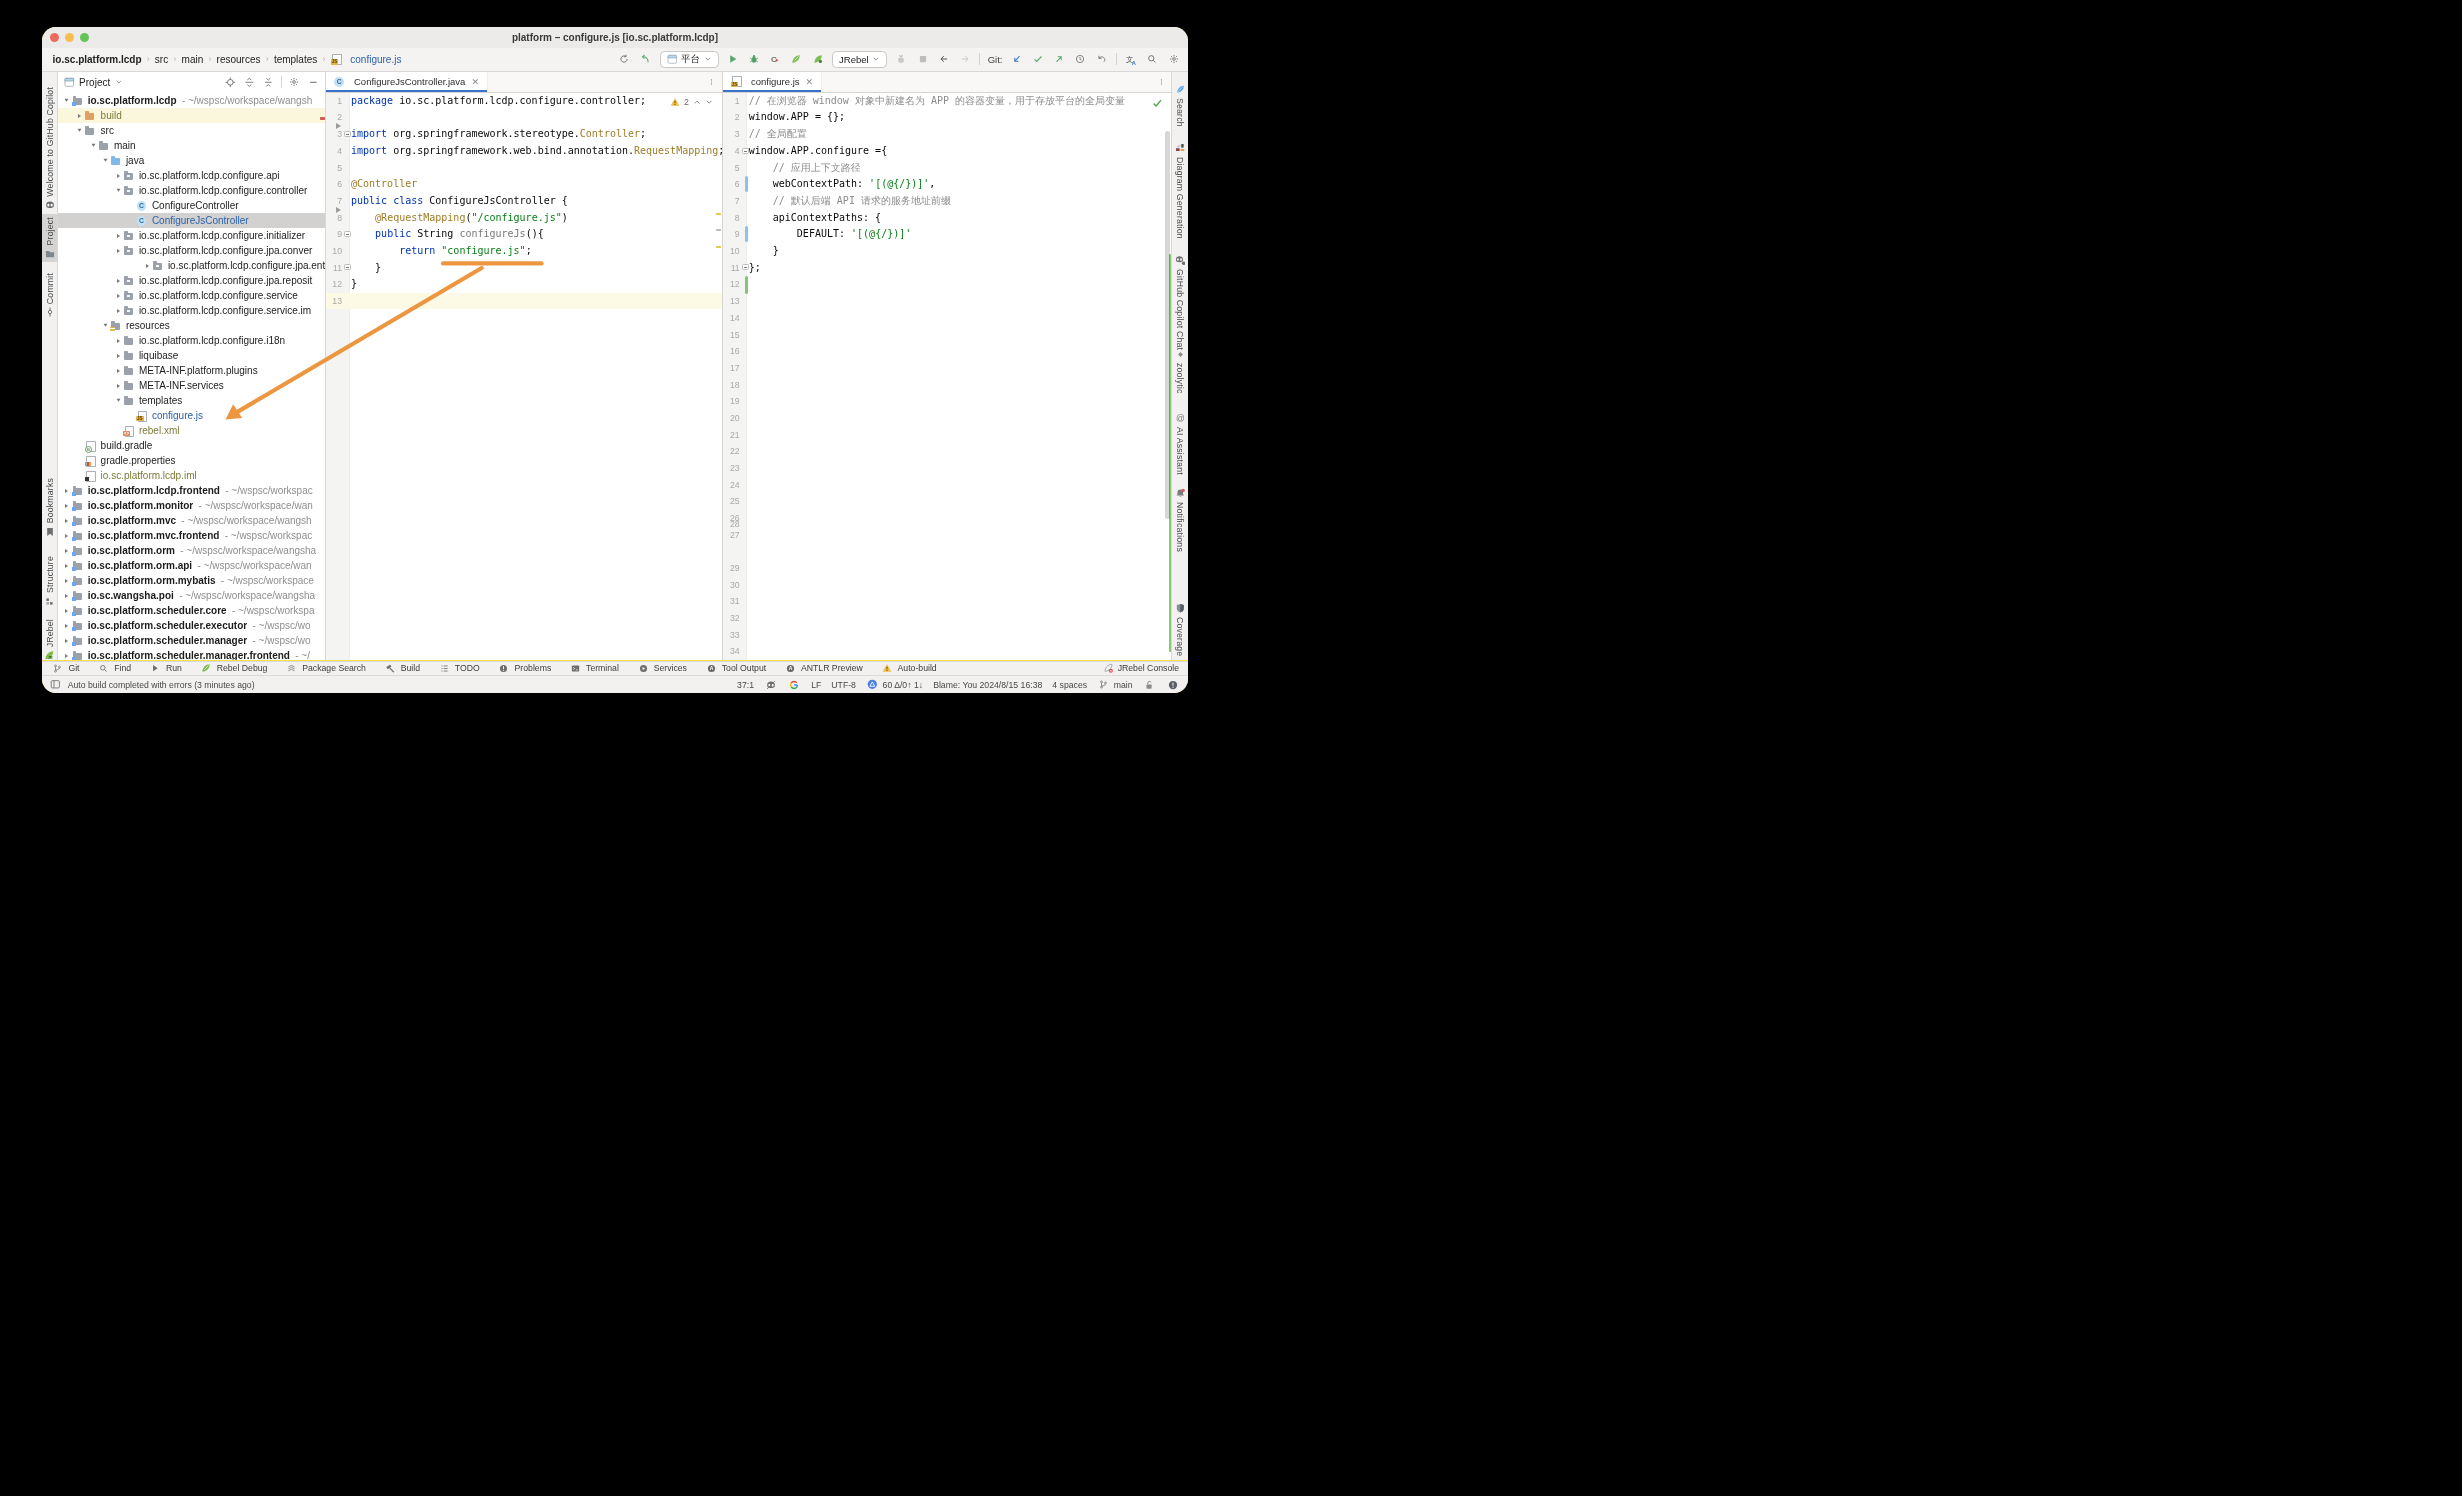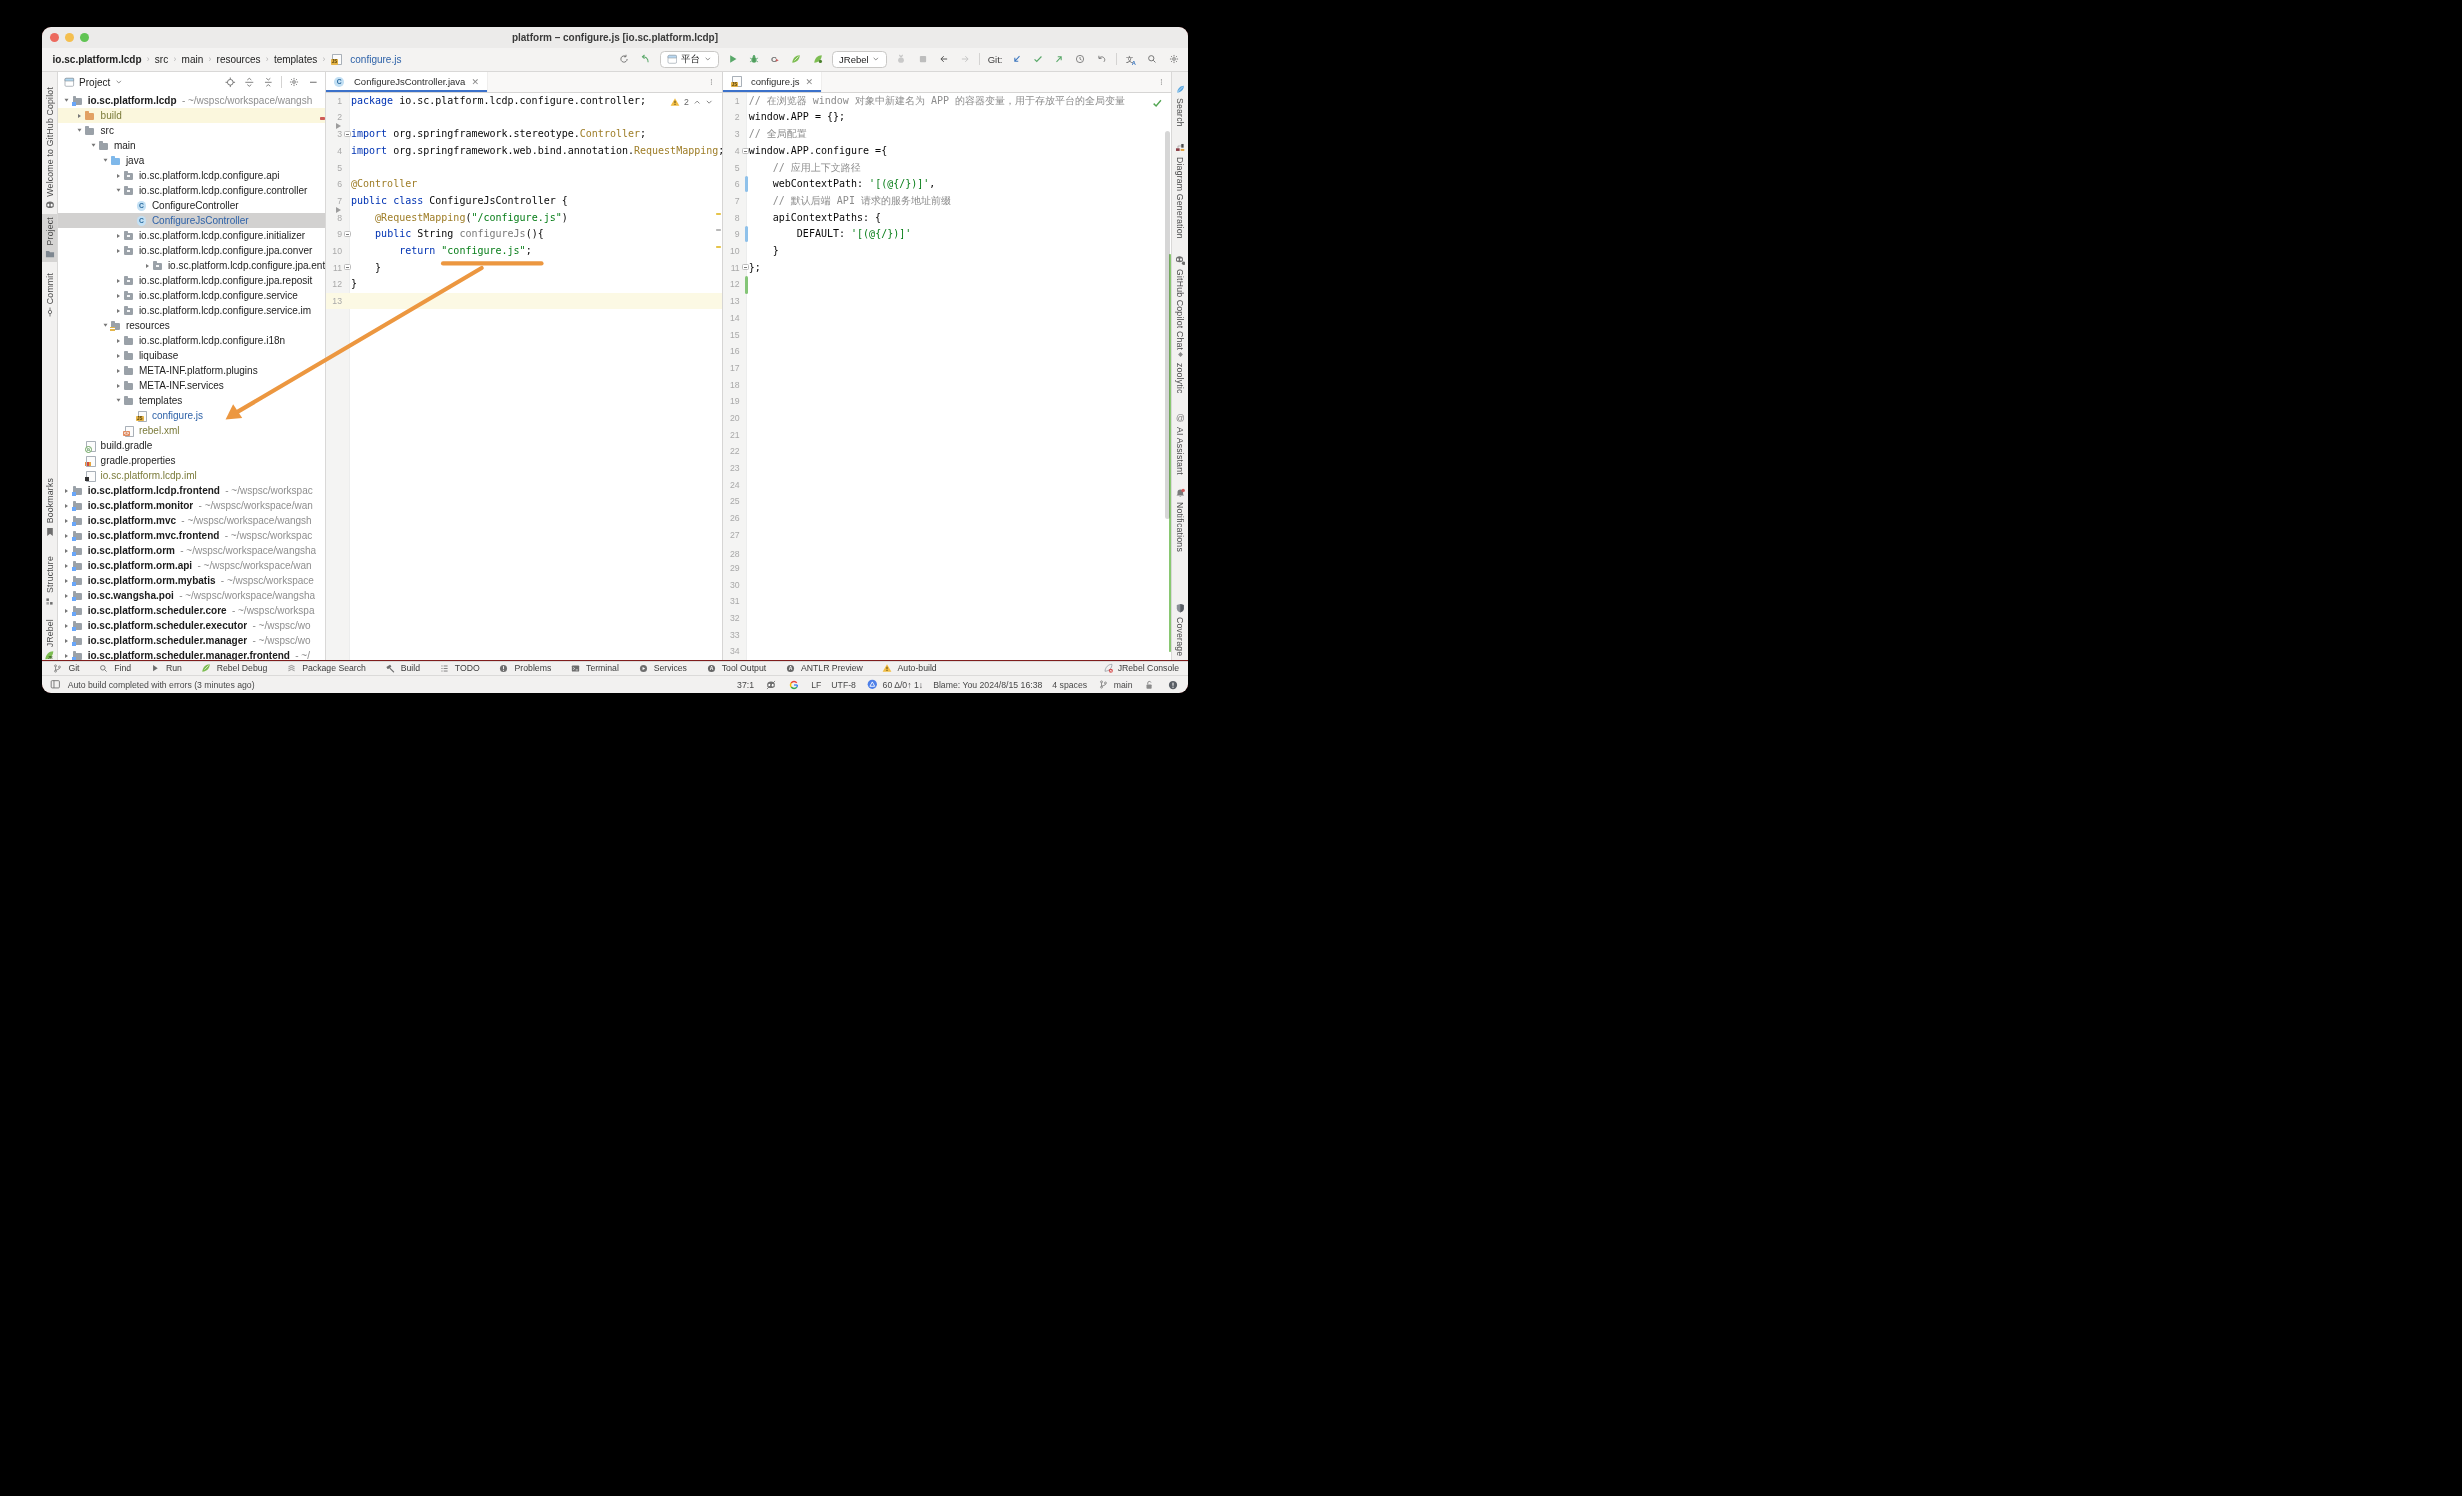--- a/index.html
+++ b/index.html
@@ -1,17 +1,17 @@
 <!DOCTYPE html>
 <html style="font-size:12px"><head>
 <meta charset="utf-8">
 <style>
   *{box-sizing:border-box;margin:0;padding:0}
   html,body{width:1231px;height:748px;background:#000;font-family:"Liberation Sans",sans-serif;overflow:hidden}
-  #win{position:absolute;left:42px;top:27px;width:1146px;height:666px;background:#7f1d1d;border-radius:9px;overflow:hidden;box-shadow:0 18px 53px rgba(0,0,0,.6)}
+  #win{position:absolute;left:42px;top:27px;width:1146px;height:666px;background:#fde047;border-radius:14px;overflow:hidden;box-shadow:0 18px 53px rgba(0,0,0,.6)}
   
   .titlebar{height:21px;background:#ecebea;position:relative}
   .lights{position:absolute;left:8.3px;top:6px;display:flex;gap:6px}
   .light{width:9px;height:9px;border-radius:50%}
   .light.r{background:#ec6a5e}.light.y{background:#f4bf4f}.light.g{background:#61c454}
   .wtitle{text-align:center;line-height:21px;font-size:10px;font-weight:bold;color:#3a3a3a}
   
   .toolbar{height:23.5px;background:#f4f3f2;border-bottom:0.8px solid #d9d8d7;display:flex;align-items:center;position:relative}
   .crumbs{display:flex;align-items:center;gap:5.3px;padding-left:10.6px;font-size:10px;color:#222;white-space:nowrap}
   .crumb-sep{color:#b3b3b3;font-size:8.3px}
@@ -774,21 +774,21 @@
             <div class="cl" style="top: 284px;"><span class="ln" style="width: 16.7px;">18</span><span class="mk" style="width: 9px;"></span><span></span></div>
             <div class="cl" style="top: 300px;"><span class="ln" style="width: 16.7px;">19</span><span class="mk" style="width: 9px;"></span><span></span></div>
             <div class="cl" style="top: 317px;"><span class="ln" style="width: 16.7px;">20</span><span class="mk" style="width: 9px;"></span><span></span></div>
             <div class="cl" style="top: 334px;"><span class="ln" style="width: 16.7px;">21</span><span class="mk" style="width: 9px;"></span><span></span></div>
             <div class="cl" style="top: 350px;"><span class="ln" style="width: 16.7px;">22</span><span class="mk" style="width: 9px;"></span><span></span></div>
             <div class="cl" style="top: 367px;"><span class="ln" style="width: 16.7px;">23</span><span class="mk" style="width: 9px;"></span><span></span></div>
             <div class="cl" style="top: 384px;"><span class="ln" style="width: 16.7px;">24</span><span class="mk" style="width: 9px;"></span><span></span></div>
             <div class="cl" style="top: 400px;"><span class="ln" style="width: 16.7px;">25</span><span class="mk" style="width: 9px;"></span><span></span></div>
             <div class="cl" style="top: 417px;"><span class="ln" style="width: 16.7px;">26</span><span class="mk" style="width: 9px;"></span><span></span></div>
             <div class="cl" style="top: 434px;"><span class="ln" style="width: 16.7px;">27</span><span class="mk" style="width: 9px;"></span><span></span></div>
-            <div class="cl" style="top: 454px; align-items: flex-end;"><span class="ln" style="width: 16.7px;">28</span><span class="mk" style="width: 9px;"></span><span></span></div>
+            <div class="cl" style="top: 424px; align-items: flex-end;"><span class="ln" style="width: 16.7px;">28</span><span class="mk" style="width: 9px;"></span><span></span></div>
             <div class="cl" style="top: 467px;"><span class="ln" style="width: 16.7px;">29</span><span class="mk" style="width: 9px;"></span><span></span></div>
             <div class="cl" style="top: 484px;"><span class="ln" style="width: 16.7px;">30</span><span class="mk" style="width: 9px;"></span><span></span></div>
             <div class="cl" style="top: 500px;"><span class="ln" style="width: 16.7px;">31</span><span class="mk" style="width: 9px;"></span><span></span></div>
             <div class="cl" style="top: 517px;"><span class="ln" style="width: 16.7px;">32</span><span class="mk" style="width: 9px;"></span><span></span></div>
             <div class="cl" style="top: 534px;"><span class="ln" style="width: 16.7px;">33</span><span class="mk" style="width: 9px;"></span><span></span></div>
             <div class="cl" style="top: 550px;"><span class="ln" style="width: 16.7px;">34</span><span class="mk" style="width: 9px;"></span><span></span></div>
             <span class="fold" style="left: 19px; top: 55px;"></span>
             <span class="fold" style="left: 19px; top: 171px;"></span>
             <span class="vbar" style="left: 22px; top: 83px; height: 16.7px; background: rgb(143, 193, 234);"></span>
             <span class="vbar" style="left: 22px; top: 133px; height: 16.7px; background: rgb(143, 193, 234);"></span>

